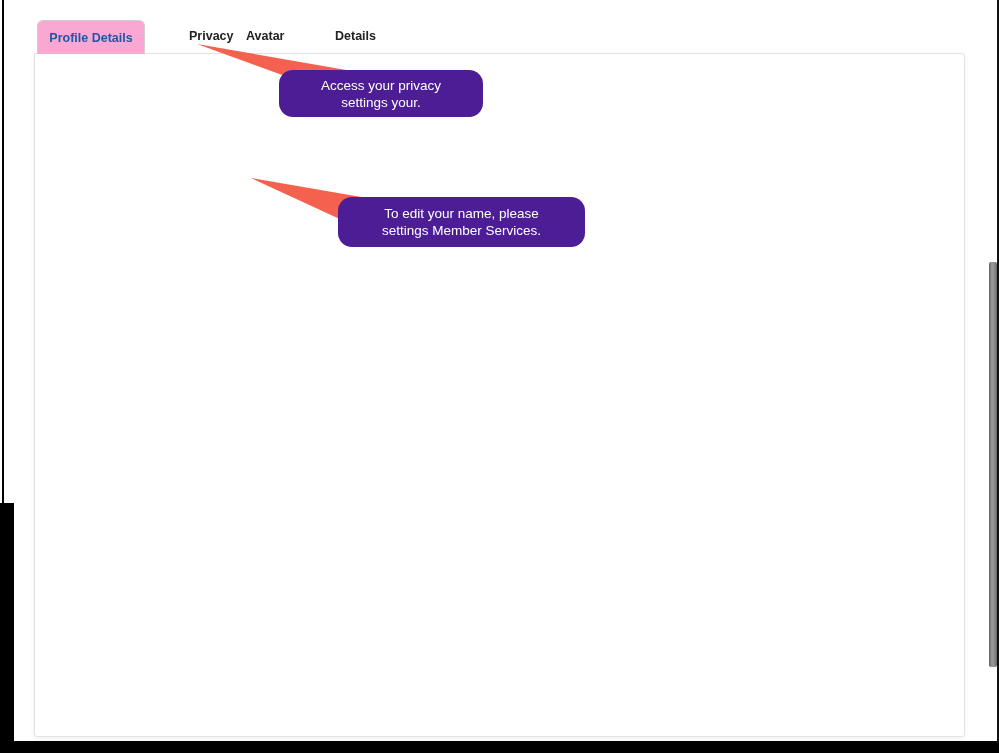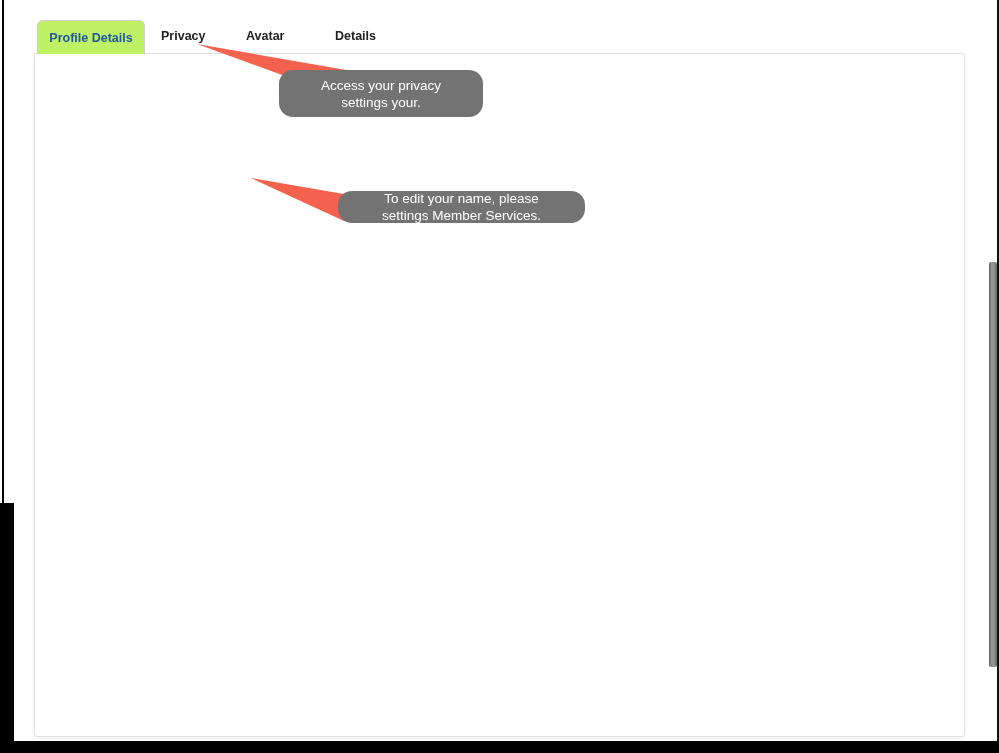--- a/index.html
+++ b/index.html
@@ -8,26 +8,26 @@
 
   
   .edge-left-line { position:absolute; left:2px; top:0; width:2px; height:753px; background:#000; }
   .edge-right-line { position:absolute; left:997px; top:0; width:2px; height:753px; background:#111; }
   .redact-left-bar { position:absolute; left:0; top:503px; width:14px; height:250px; background:#000; }
   .redact-bottom-bar { position:absolute; left:0; top:741px; width:999px; height:12px; background:#000; }
   .scrollbar-thumb { position:absolute; left:989px; top:262px; width:8px; height:405px;
     background:linear-gradient(90deg,#5f5f5f,#9a9a9a 35%,#8a8a8a 75%,#606060); border-radius:2px; }
 
   
-  .tab-active { position:absolute; left:37px; top:20px; width:108px; height:34px; background:#bef264;
+  .tab-active { position:absolute; left:37px; top:20px; width:108px; height:34px; background:#f9a8d4;
     border:1px solid #cfcfcf; border-bottom:none; border-radius:6px 6px 0 0; z-index:3;
     display:flex; align-items:center; justify-content:center;
     color:#2257a5; font-weight:bold; font-size:12.5px; cursor:pointer; }
   .tab-plain { position:absolute; top:29px; font-size:12.5px; font-weight:600; color:#222; cursor:pointer; }
-  .tab-privacy { left:161px; } .tab-avatar { left:246px; } .tab-photos { left:335px; }
+  .tab-privacy { left:189px; } .tab-avatar { left:246px; } .tab-photos { left:335px; }
 
   
   .card { position:absolute; left:34px; top:53px; width:931px; height:684px; background:#fff;
     border:1px solid #e2e2e2; border-radius:0 3px 3px 3px; box-shadow:0 3px 6px rgba(0,0,0,0.05); z-index:1; }
   .page-title { position:absolute; left:50px; top:78px; font-size:17px; font-weight:bold; color:#1b4aa2; }
   .title-rule { position:absolute; left:50px; top:102px; width:898px; height:2px; background:#ececec; }
 
   
   .flabel { position:absolute; text-align:right; font-size:12.5px; font-weight:bold; color:#1d1d1d; width:160px; left:23px; line-height:15px; }
   .flabel .req { color:#bf1b1f; font-weight:bold; }
@@ -55,25 +55,25 @@
   .stepper i { display:block; width:0; height:0; border-left:4px solid transparent; border-right:4px solid transparent; }
   .stepper .up { border-bottom:5px solid #555; }
   .stepper .down { border-top:5px solid #555; }
 
   .btn { position:absolute; top:677px; height:28px; border-radius:4px; font-size:12.5px; font-weight:bold;
     display:flex; align-items:center; justify-content:center; cursor:pointer; }
   .btn-finished { left:192px; width:69px; background:#2a5ca8; border:1px solid #24509a; color:#fff; }
   .btn-cancel { left:277px; width:57px; background:#fff; border:1px solid #ccc; color:#222; box-shadow:0 1px 2px rgba(0,0,0,0.06); }
 
   
-  .callout { position:absolute; background:#737373; color:#fff; border-radius:14px; z-index:5;
+  .callout { position:absolute; background:#4c1d95; color:#fff; border-radius:14px; z-index:5;
     display:flex; flex-direction:column; align-items:center; justify-content:center;
     font-size:13.5px; line-height:17px; text-align:center; }
   .callout-privacy { left:279px; top:70px; width:204px; height:47px; }
-  .callout-name { left:338px; top:191px; width:247px; height:32px; }
+  .callout-name { left:338px; top:197px; width:247px; height:50px; }
   .callout-tails { position:absolute; left:0; top:0; width:999px; height:753px; z-index:4; pointer-events:none; }
 </style>
 </head>
 <body>
 
 <div id="page">
 
   <div class="tab-active">
     <span>Profile Details</span>
   </div>

